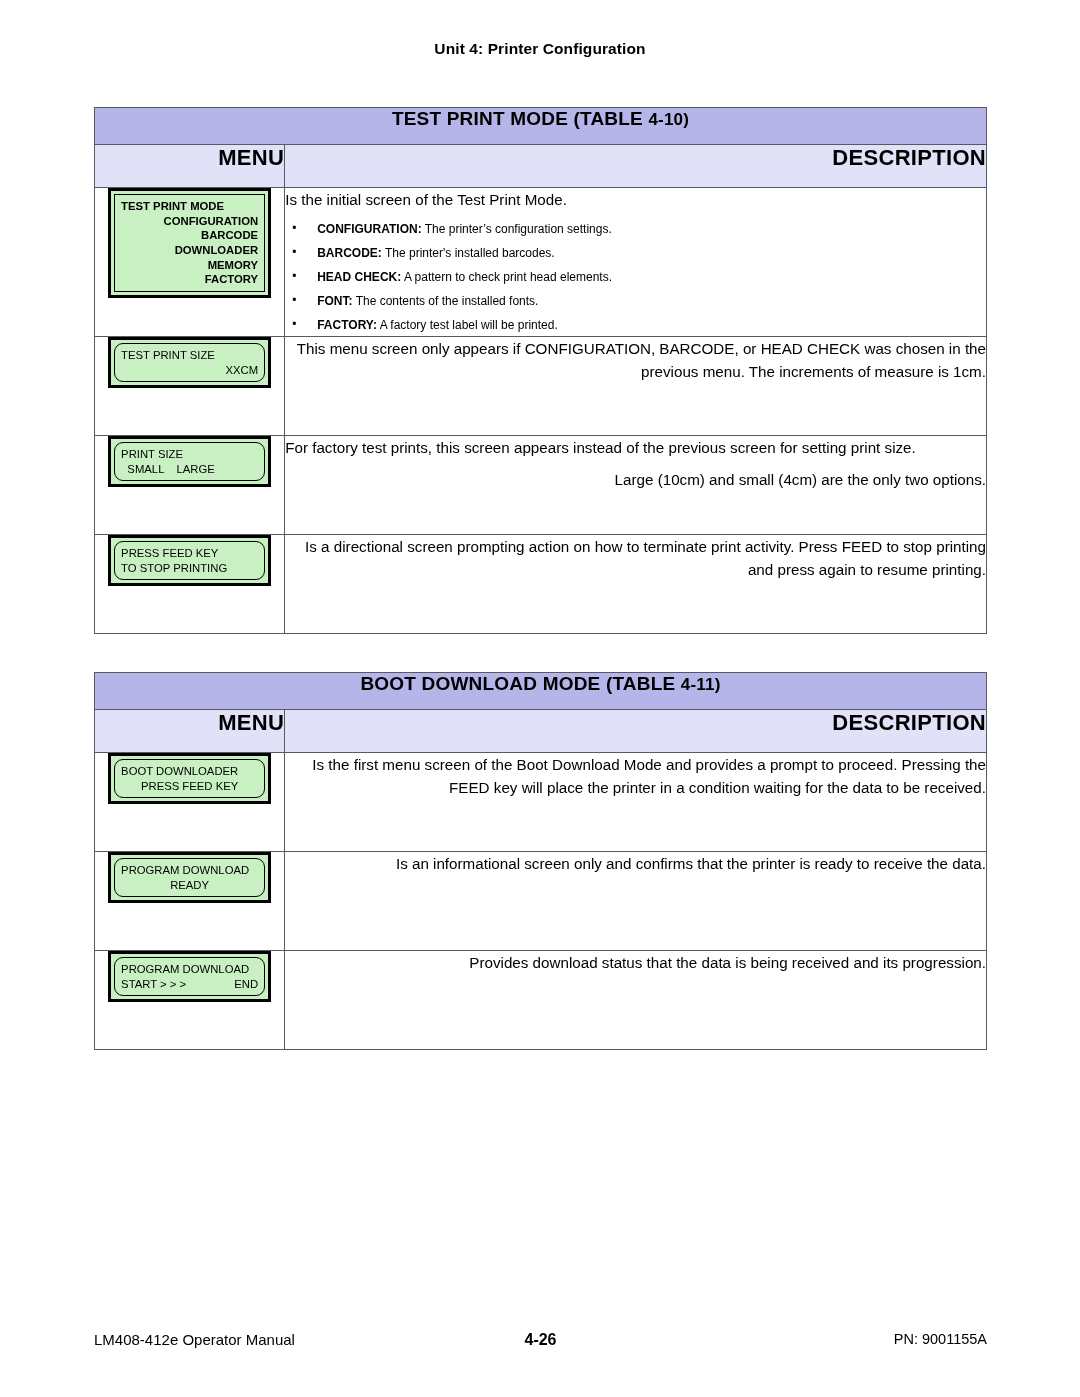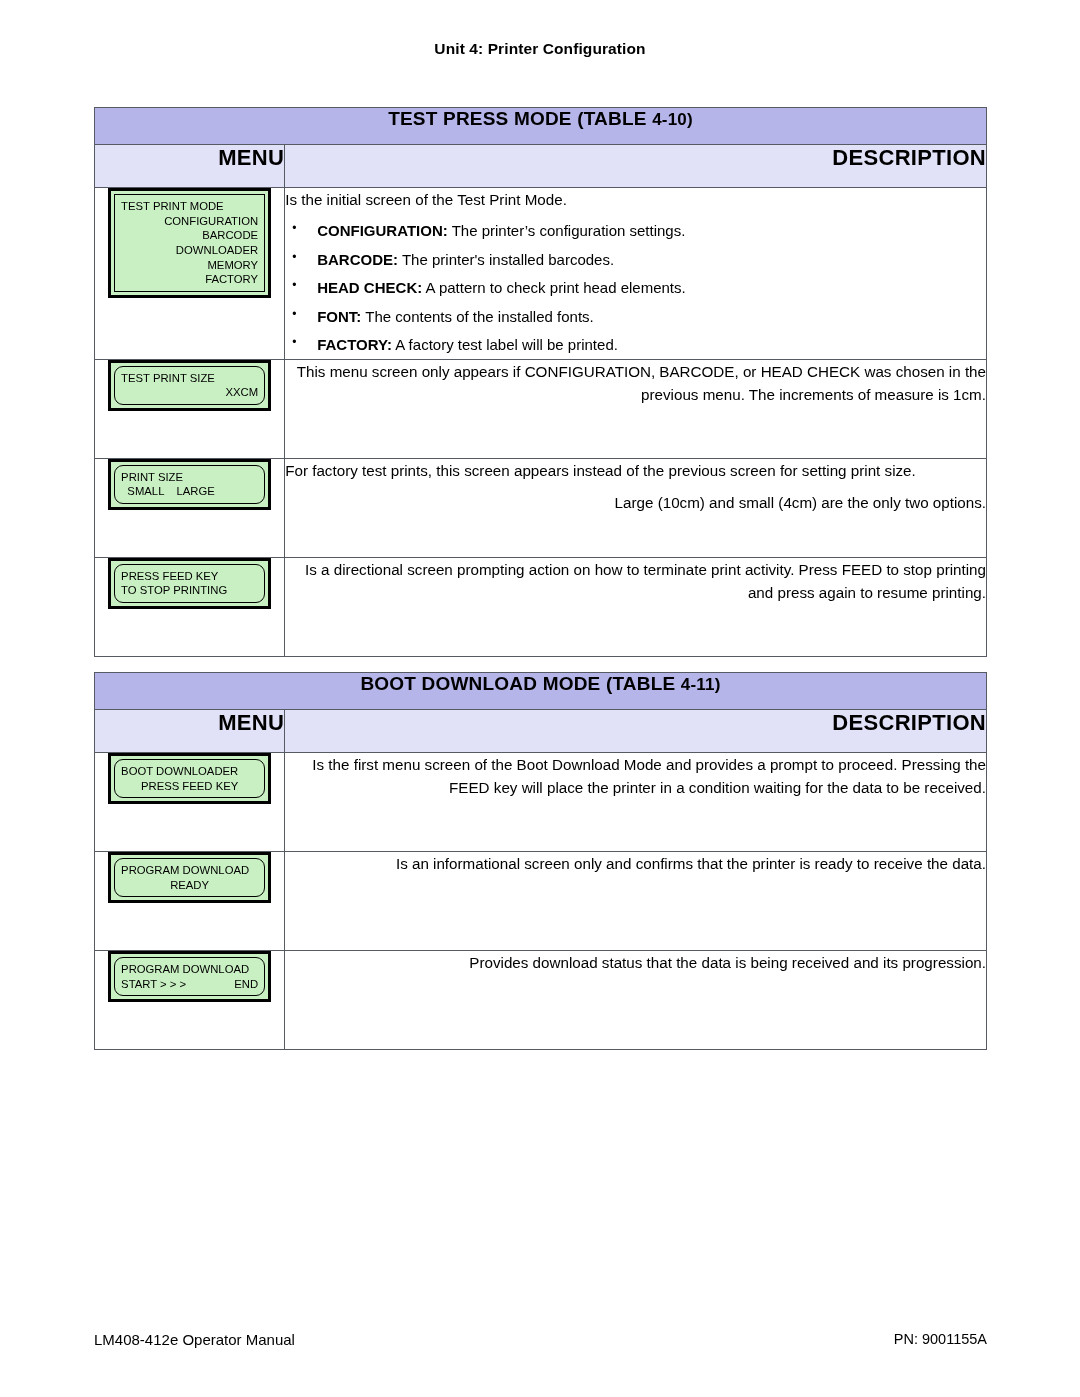--- a/index.html
+++ b/index.html
@@ -98,21 +98,21 @@
   
   ul.bullets {
     list-style: none;
     margin: 6px 0 0 0;
     padding: 0;
   }
   ul.bullets li {
     position: relative;
     padding-left: 32px;
     margin-bottom: 6px;
-    font-size: 15px;
+    font-size: 12px;
     line-height: 1.5;
   }
   ul.bullets li:last-child { margin-bottom: 2px; }
   ul.bullets li::before {
     content: "\2022";
     position: absolute;
     left: 7px;
     top: -1px;
     font-size: 12px;
   }
@@ -143,21 +143,21 @@
     color: #000000;
   }
   .lcd-line.right { text-align: right; }
   .lcd-line.center { text-align: center; }
   .lcd-line.left { text-align: left; }
   .lcd-line.split {
     display: flex;
     justify-content: space-between;
   }
 
-  .lcd.tall .lcd-inner { min-height: 78px; }
+  .lcd.tall .lcd-inner { min-height: 78px; font-weight: bold; }
   .lcd.two .lcd-inner { min-height: 31px; border-radius: 9px; }
 
   
   .r-tall { height: 128px; }
   .r-mid  { height: 99px; }
 
   
   .footer {
     position: absolute;
     bottom: 46px;
@@ -195,21 +195,21 @@
   <div class="running-header">Unit 4:  Printer Configuration</div>
 
   <table class="doc-table" id="table-4-10">
     <colgroup>
         <col class="col-menu">
         <col class="col-desc">
       </colgroup>
     <tbody>
       <tr>
         <td class="title-band" colspan="2">
-          <span>TEST PRESS MODE (TABLE </span><span class="tbl-num">4-10)</span>
+          <span>TEST PRINT MODE (TABLE </span><span class="tbl-num">4-10)</span>
         </td>
       </tr>
       <tr>
         <td class="colhead">MENU</td>
         <td class="colhead">DESCRIPTION</td>
       </tr>
 
       <tr class="r-tall">
         <td class="menu-cell">
           <div class="lcd tall">
@@ -339,16 +339,17 @@
         <td class="desc-cell">
           <p>Provides download status that the data is being received and its progression.</p>
         </td>
       </tr>
 
     </tbody>
   </table>
 
   <div class="footer">
     <div class="f-left">LM408-412e Operator Manual</div>
+    <div class="f-center">4-26</div>
     <div class="f-right">PN: 9001155A</div>
   </div>
 
 </div>
 
 </body></html>

